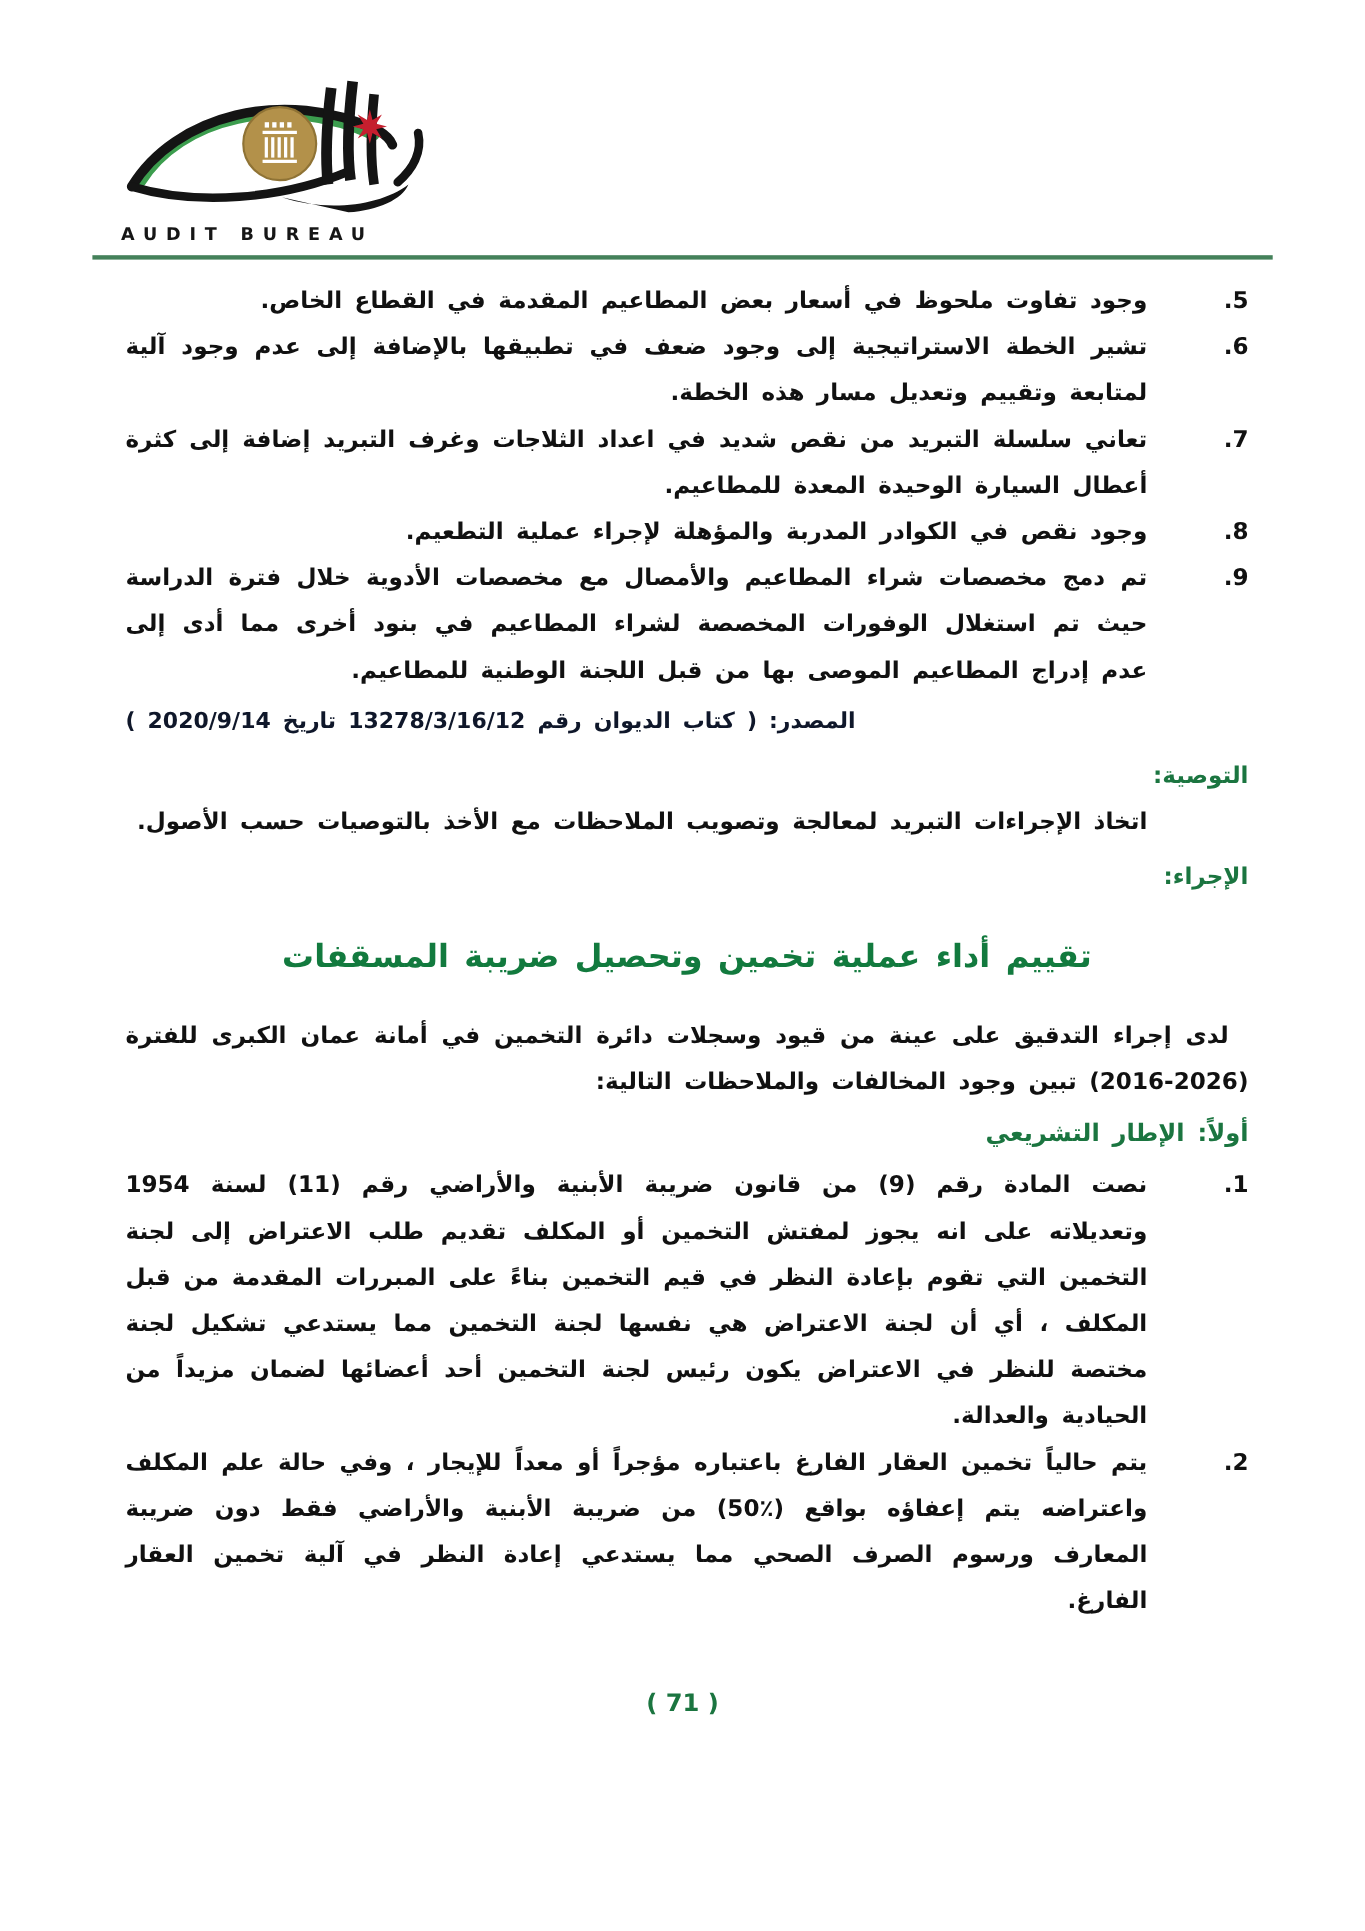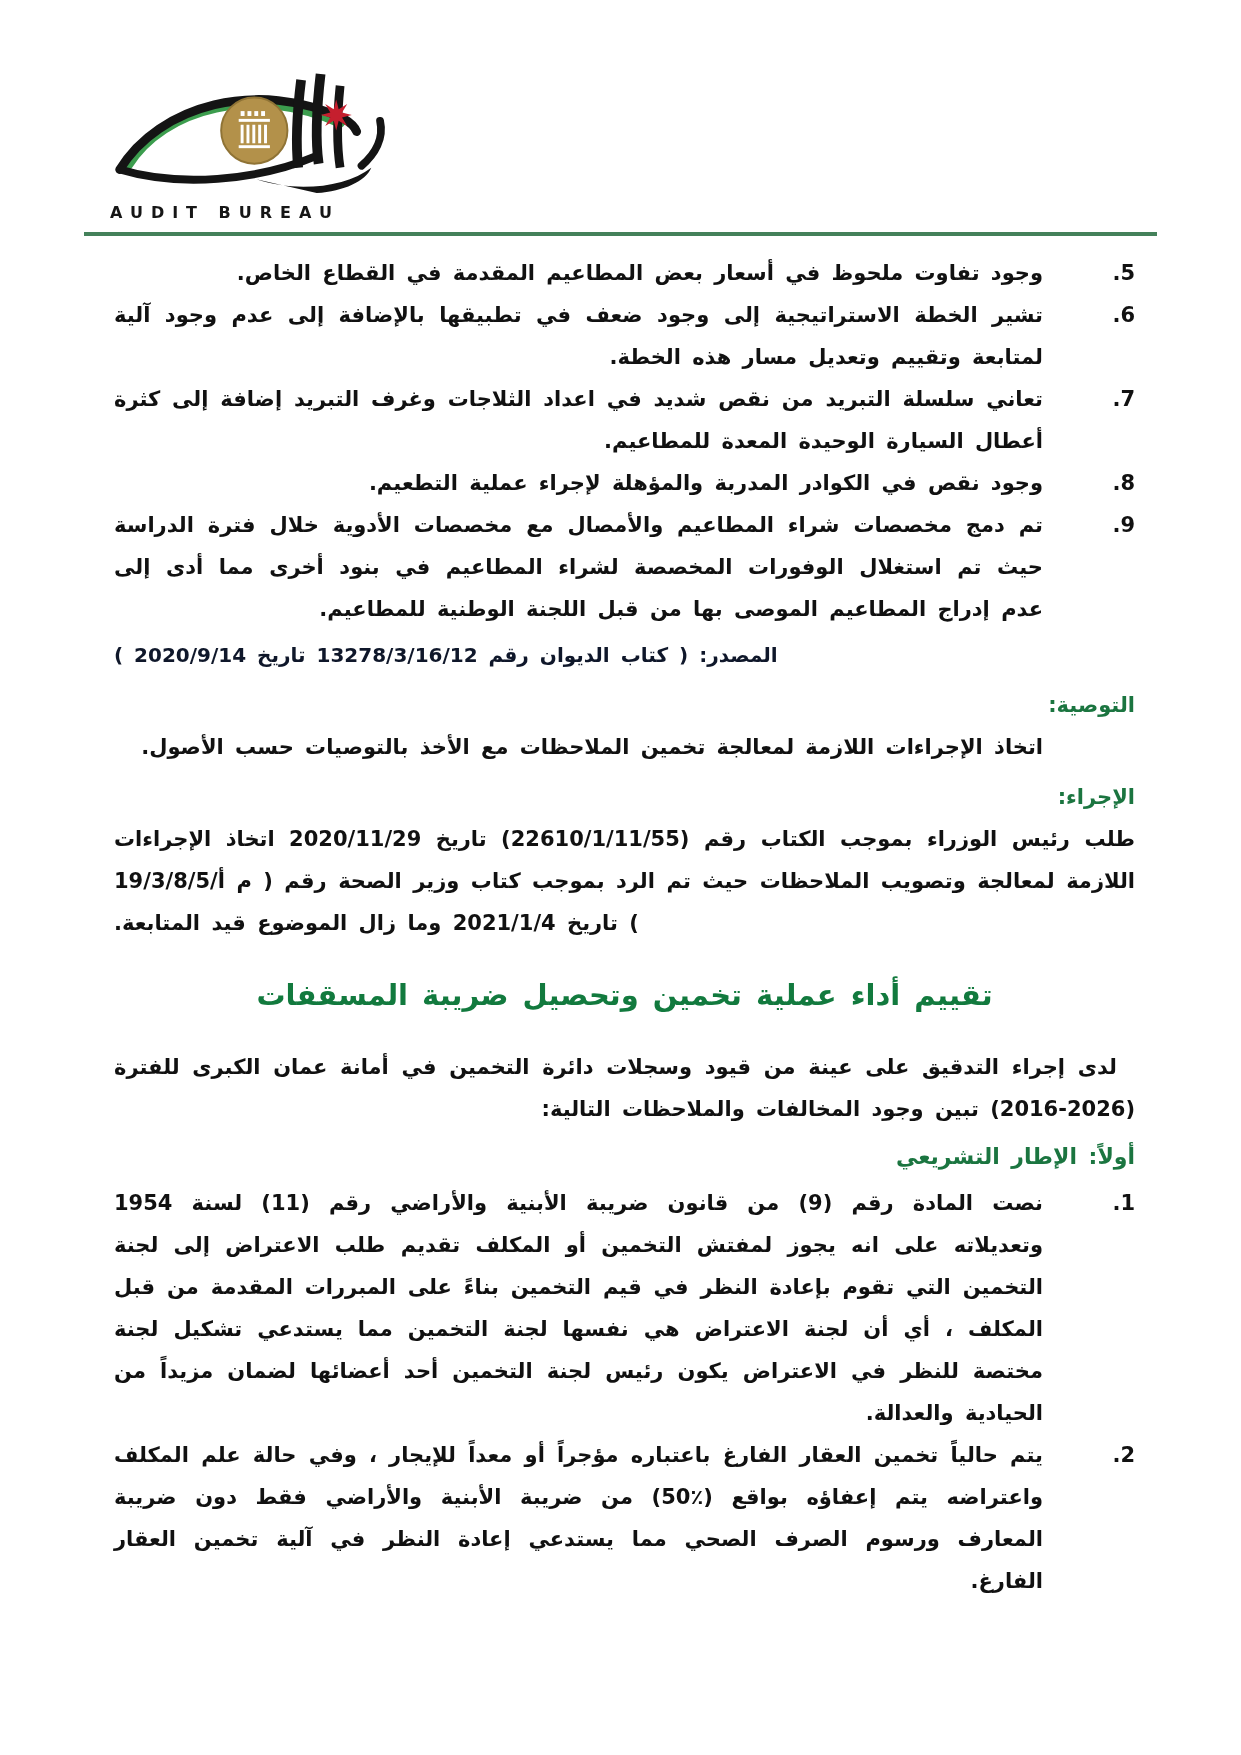--- a/index.html
+++ b/index.html
@@ -173,38 +173,38 @@
       </div>
       <div class="item">
         <span class="item-num">9.</span>
         <div class="item-body">تم دمج مخصصات شراء المطاعيم والأمصال مع مخصصات الأدوية خلال فترة الدراسة حيث تم استغلال الوفورات المخصصة لشراء المطاعيم في بنود أخرى مما أدى إلى عدم إدراج المطاعيم الموصى بها من قبل اللجنة الوطنية للمطاعيم.</div>
       </div>
     </div>
 
     <div class="source-line">المصدر: ( كتاب الديوان رقم 13278/3/16/12 تاريخ 2020/9/14 )</div>
 
     <div class="green-label">التوصية:</div>
-    <div class="rec-body">اتخاذ الإجراءات اللازمة لمعالجة تخمين الملاحظات مع الأخذ بالتوصيات حسب الأصول.</div>
+    <div class="rec-body">اتخاذ الإجراءات التبريد لمعالجة وتصويب الملاحظات مع الأخذ بالتوصيات حسب الأصول.</div>
 
     <div class="green-label">الإجراء:</div>
-    <div class="action-body">طلب رئيس الوزراء بموجب الكتاب رقم (22610/1/11/55) تاريخ 2020/11/29 اتخاذ الإجراءات اللازمة لمعالجة وتصويب الملاحظات حيث تم الرد بموجب كتاب وزير الصحة رقم ( م أ/19/3/8/5 ) تاريخ 2021/1/4 وما زال الموضوع قيد المتابعة.</div>
 
     <div class="section-title">تقييم أداء عملية تخمين وتحصيل ضريبة المسقفات</div>
 
     <p class="intro">لدى إجراء التدقيق على عينة من قيود وسجلات دائرة التخمين في أمانة عمان الكبرى للفترة (2026-2016) تبين وجود المخالفات والملاحظات التالية:</p>
 
     <div class="subhead">أولاً: الإطار التشريعي</div>
 
     <div>
       <div class="item">
         <span class="item-num">1.</span>
         <div class="item-body">نصت المادة رقم (9) من قانون ضريبة الأبنية والأراضي رقم (11) لسنة 1954 وتعديلاته على انه يجوز لمفتش التخمين أو المكلف تقديم طلب الاعتراض إلى لجنة التخمين التي تقوم بإعادة النظر في قيم التخمين بناءً على المبررات المقدمة من قبل المكلف ، أي أن لجنة الاعتراض هي نفسها لجنة التخمين مما يستدعي تشكيل لجنة مختصة للنظر في الاعتراض يكون رئيس لجنة التخمين أحد أعضائها لضمان مزيداً من الحيادية والعدالة.</div>
       </div>
       <div class="item">
         <span class="item-num">2.</span>
         <div class="item-body">يتم حالياً تخمين العقار الفارغ باعتباره مؤجراً أو معداً للإيجار ، وفي حالة علم المكلف واعتراضه يتم إعفاؤه بواقع (٪50) من ضريبة الأبنية والأراضي فقط دون ضريبة المعارف ورسوم الصرف الصحي مما يستدعي إعادة النظر في آلية تخمين العقار الفارغ.</div>
       </div>
     </div>
 
   </div>
 
+  <div class="page-footer" dir="ltr">( 71 )</div>
 
 </div>
 
 </body></html>

